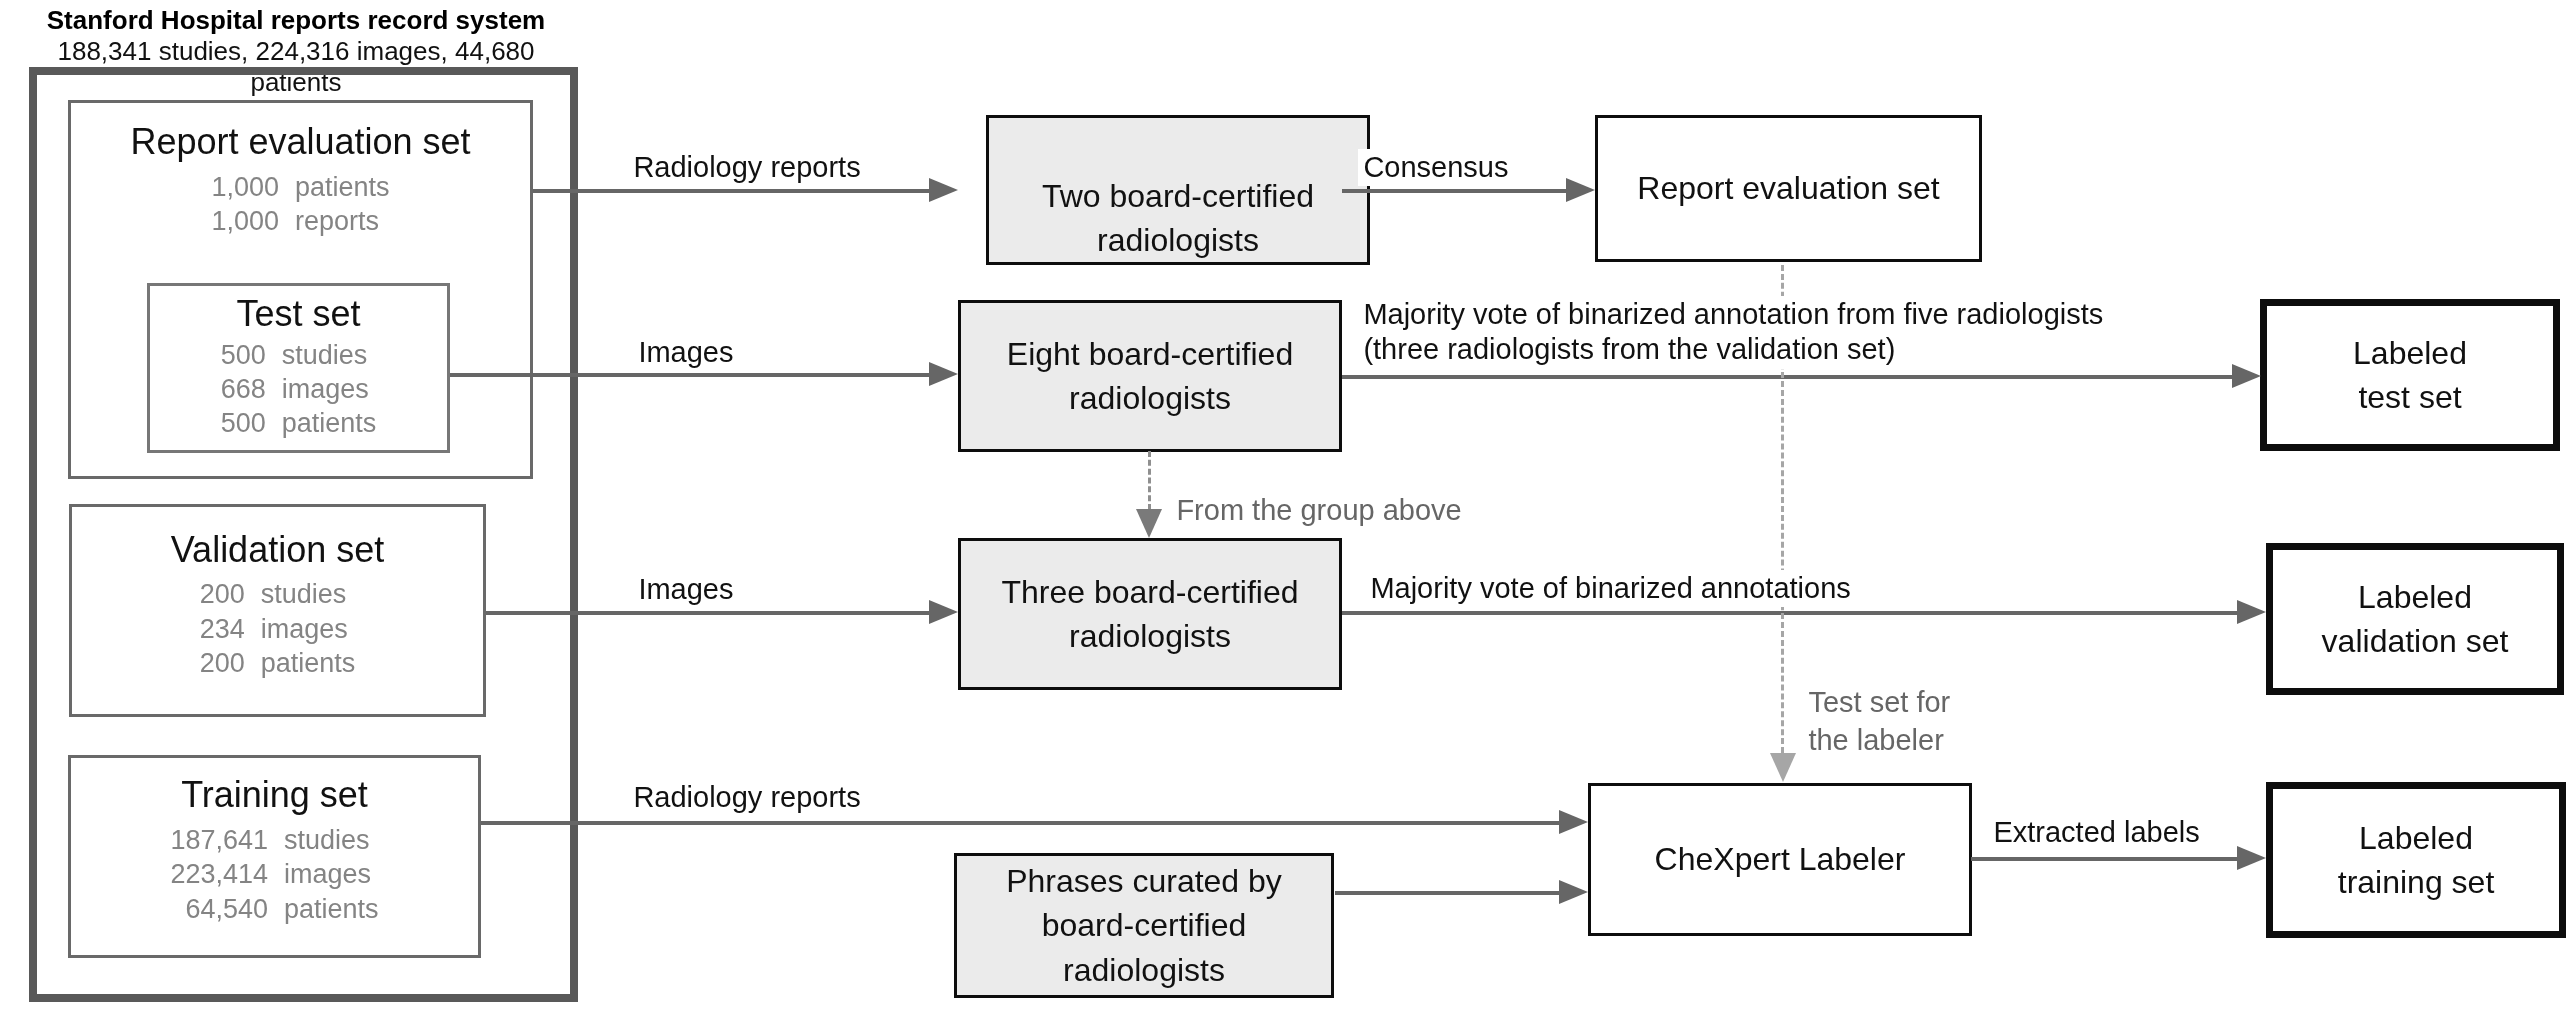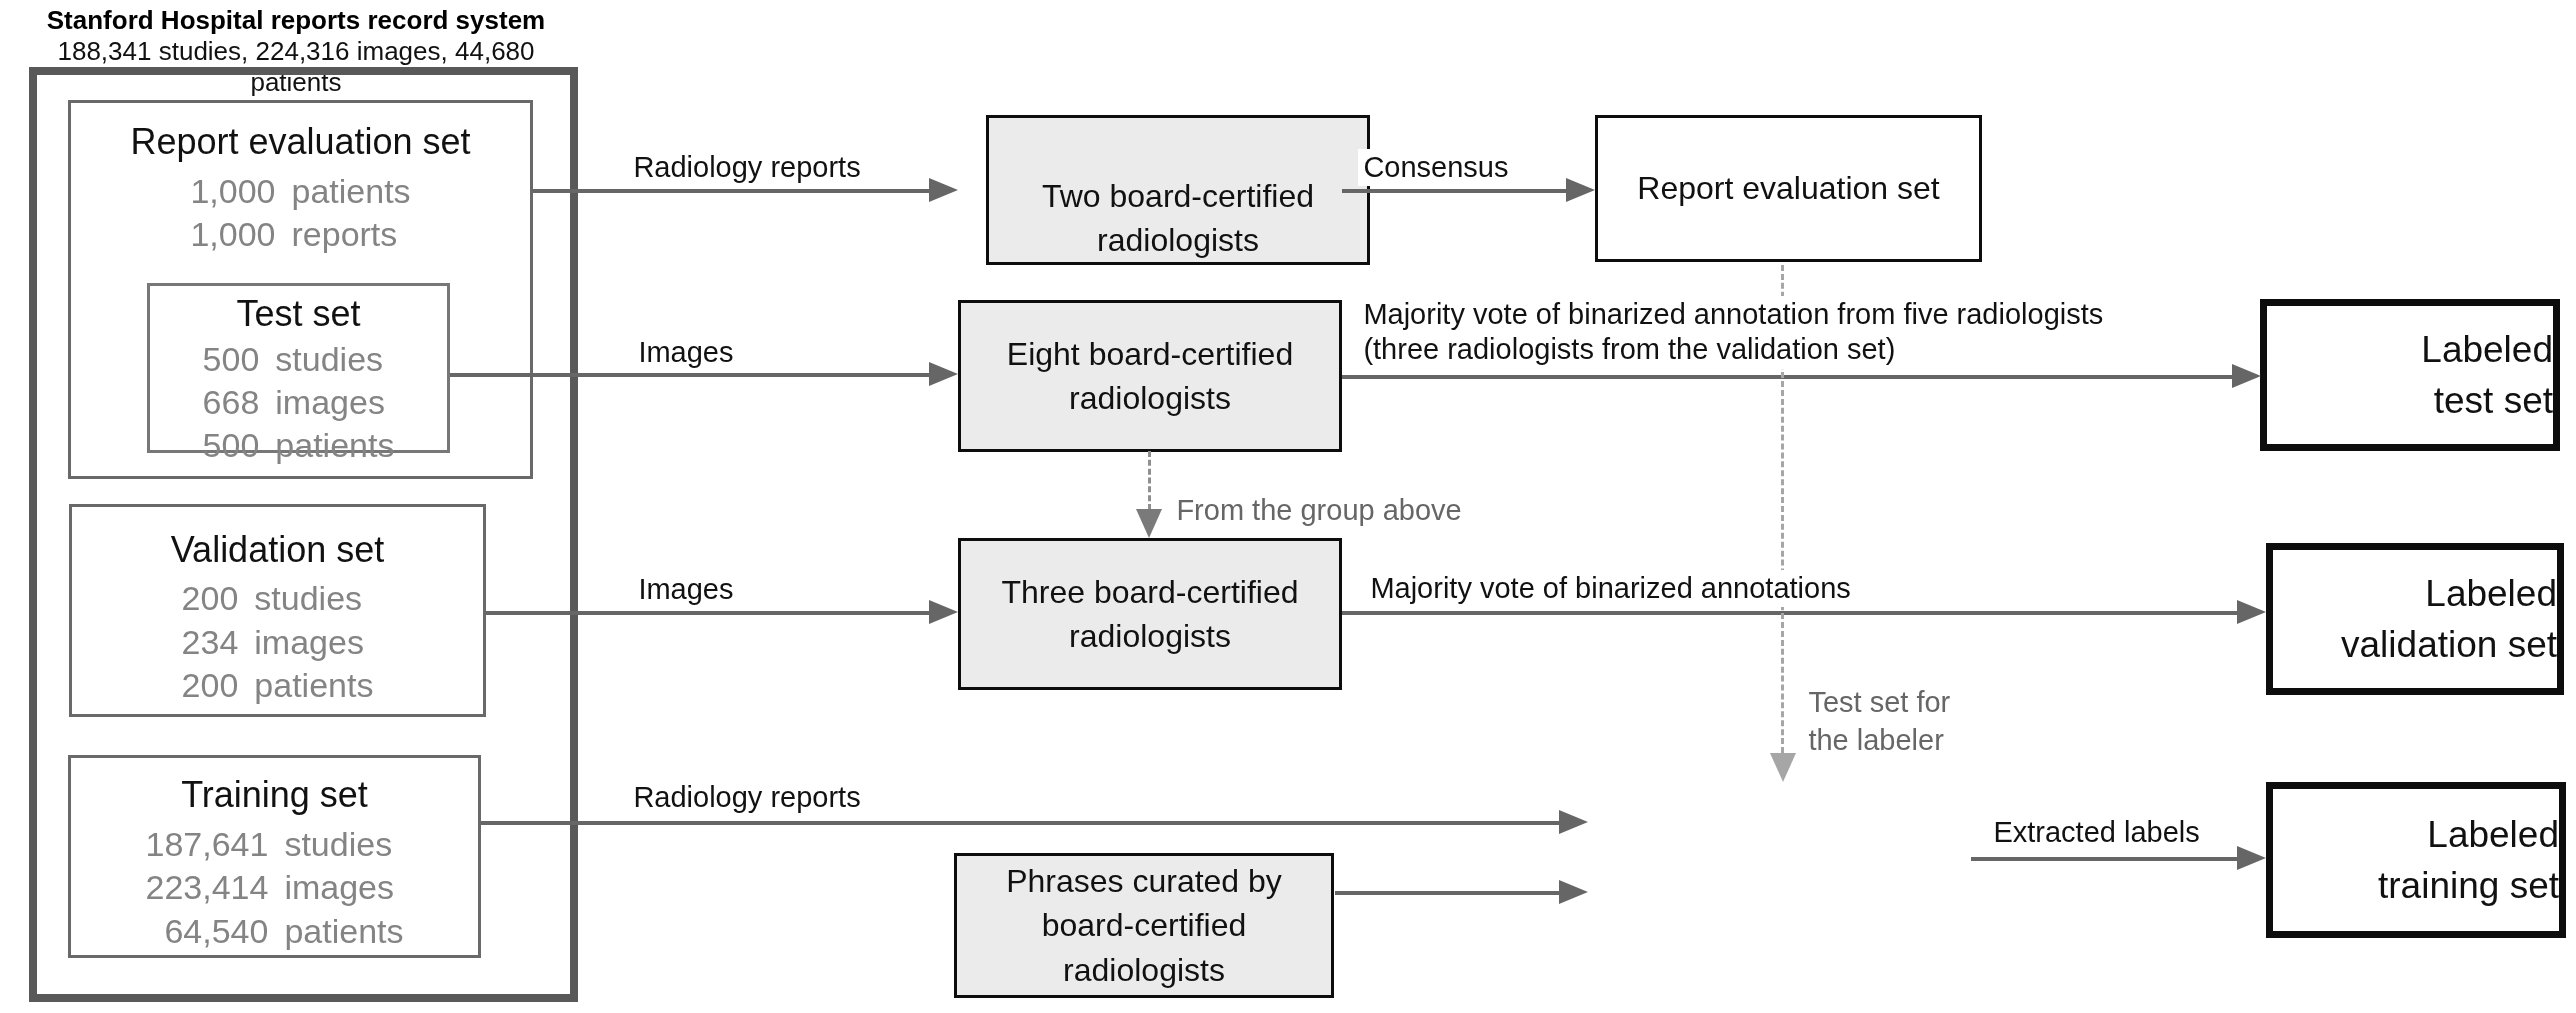--- a/index.html
+++ b/index.html
@@ -6,29 +6,29 @@
   #canvas{
     position:relative;width:2576px;height:1014px;background:#ffffff;overflow:hidden;
     font-family:"Liberation Sans","DejaVu Sans",sans-serif;color:#111;
   }
   
   .abs{position:absolute;box-sizing:border-box;}
   .outer-box{border:8px solid #595959;background:transparent;}
   .ds-box{border:3.6px solid #696969;background:#ffffff;text-align:center;}
   .ds-title{font-size:36px;color:#111;line-height:1.15;}
   .stats{display:grid;grid-template-columns:auto auto;column-gap:16px;justify-content:center;
-         font-size:34px;color:#848484;line-height:1.28;margin-top:7.2px;}
+         font-size:27px;color:#848484;line-height:1.28;margin-top:7.2px;}
   .stat-v{text-align:right;}
   .stat-u{text-align:left;}
   .proc-box{border:3.6px solid #0d0d0d;background:#ebebeb;display:flex;align-items:center;justify-content:center;
             text-align:center;font-size:32px;line-height:1.38;padding:0 25px;}
   .out-box{border:3.6px solid #0d0d0d;background:#ffffff;display:flex;align-items:center;justify-content:center;
            text-align:center;font-size:32px;line-height:1.38;}
-  .final-box{border:7.2px solid #0d0d0d;background:#ffffff;display:flex;flex-direction:column;align-items:flex-end;justify-content:center;
-             text-align:center;font-size:37px;line-height:1.38;}
+  .final-box{border:7.2px solid #0d0d0d;background:#ffffff;display:flex;flex-direction:column;align-items:center;justify-content:center;
+             text-align:center;font-size:32px;line-height:1.38;}
   
   .hline{position:absolute;height:3.6px;background:#666666;}
   .ah-right{position:absolute;width:0;height:0;border-top:12.6px solid transparent;
             border-bottom:12.6px solid transparent;border-left:29px solid #666666;}
   .vdash{position:absolute;width:0;border-left:3.6px dashed #a6a6a6;}
   .vdash-dark{border-left-color:#8f8f8f;}
   .ah-down{position:absolute;width:0;height:0;border-left:13.5px solid transparent;
            border-right:13.5px solid transparent;border-top:29px solid #7a7a7a;}
   .ah-down-light{border-top-color:#a6a6a6;}
   
@@ -105,20 +105,23 @@
   <div class="abs proc-box" style="left:958px;top:538px;width:384px;height:152px;">
     <span>Three board-certified radiologists</span>
   </div>
   <div class="abs proc-box" style="left:954px;top:853px;width:380px;height:145px;padding:0 36px;">
     <span>Phrases curated by board-certified radiologists</span>
   </div>
 
   <div class="abs out-box" style="left:1595px;top:115px;width:387px;height:147px;">
     <span>Report evaluation set</span>
   </div>
+  <div class="abs out-box" style="left:1588px;top:783px;width:384px;height:153px;">
+    <span>CheXpert Labeler</span>
+  </div>
 
   <div class="abs final-box" style="left:2260px;top:299px;width:300px;height:152px;">
     <span>Labeled</span>
     <span>test set</span>
   </div>
   <div class="abs final-box" style="left:2266px;top:543px;width:298px;height:152px;">
     <span>Labeled</span>
     <span>validation set</span>
   </div>
   <div class="abs final-box" style="left:2266px;top:782px;width:300px;height:156px;">

